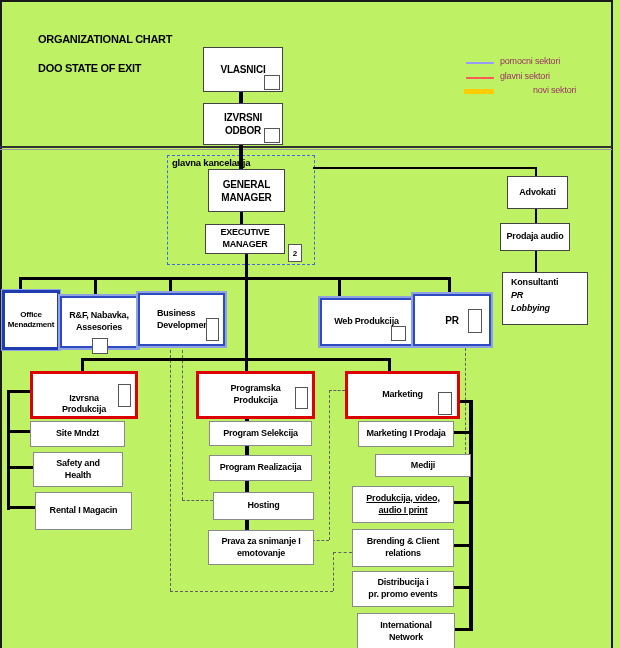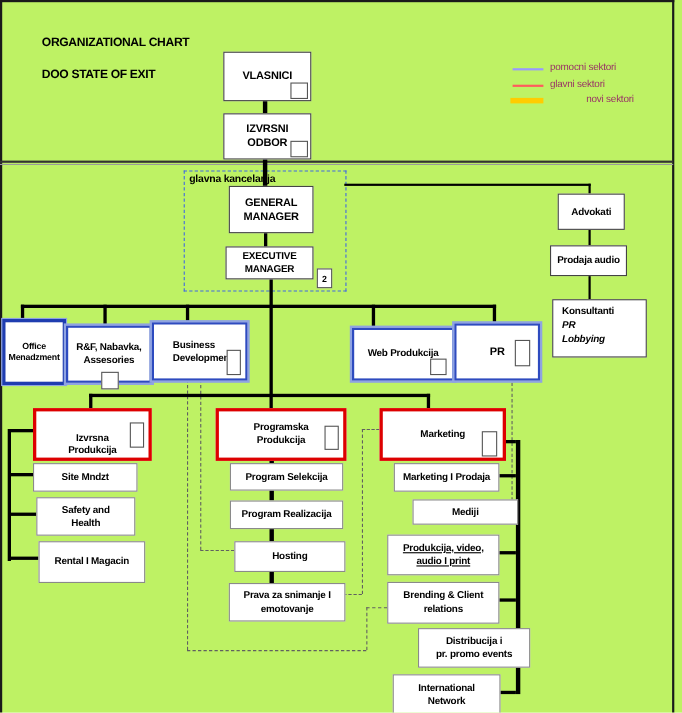--- a/index.html
+++ b/index.html
@@ -228,21 +228,21 @@
     <span>Mediji</span>
   </div>
   <div class="box gray" style="left:352px;top:486px;width:100px;height:35px;text-decoration:underline;">
     <span>Produkcija, video,
 audio I print</span>
   </div>
   <div class="box gray" style="left:352px;top:529px;width:100px;height:36px;">
     <span>Brending &amp; Client
 relations</span>
   </div>
-  <div class="box gray" style="left:352px;top:571px;width:100px;height:34px;margin-left:28px;">
+  <div class="box gray" style="left:352px;top:571px;width:100px;height:34px;">
     <span>Distribucija  i
 pr. promo events</span>
   </div>
   <div class="box gray" style="left:357px;top:613px;width:96px;height:35px;">
     <span>International
 Network</span>
   </div>
 
 </div>
 

